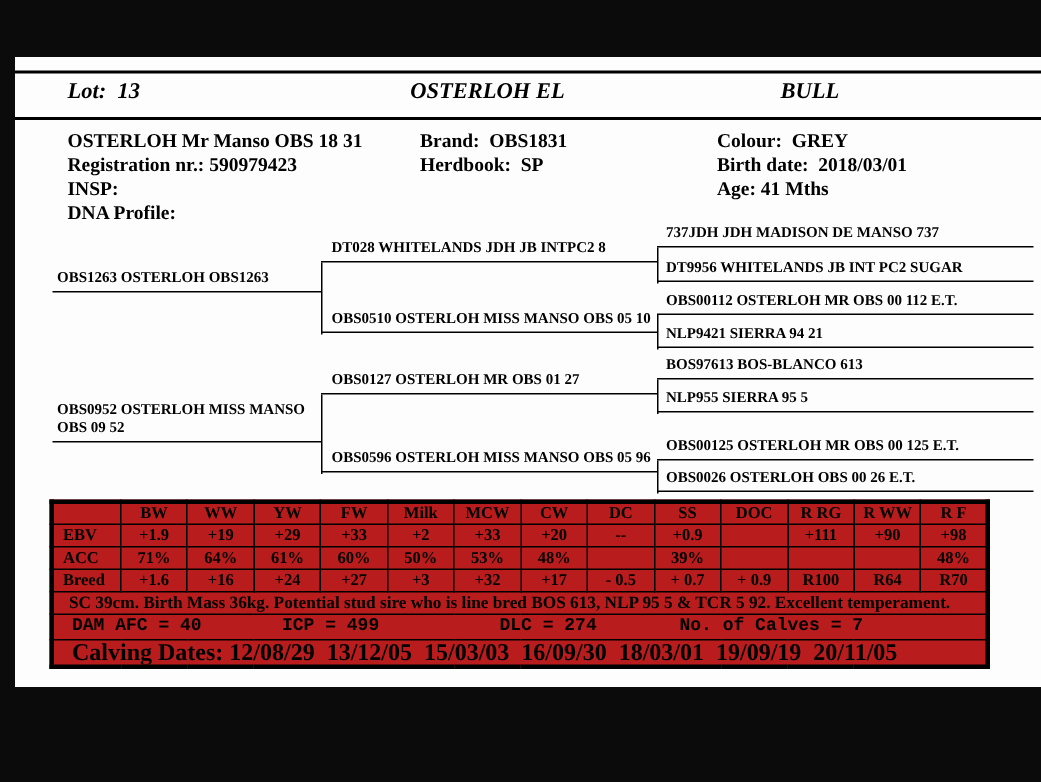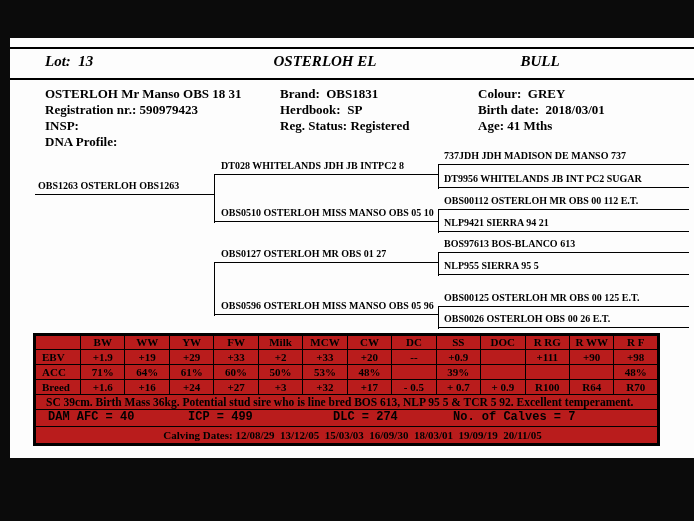--- a/index.html
+++ b/index.html
@@ -12,21 +12,21 @@
   .info-cell { position:absolute; font-size:13px; font-weight:bold; white-space:pre; }
   .ped-entry { position:absolute; border-bottom:1px solid #000; font-size:10px; font-weight:bold; line-height:12px; padding-bottom:2px; }
   .vline { position:absolute; width:1px; background:#000; }
   table.ebv { position:absolute; left:23px; top:295px; width:627px; border-collapse:collapse; table-layout:fixed; border:3px solid #000; background:#b91c1c; }
   table.ebv th, table.ebv td { border:1px solid #000; font-size:11px; font-weight:bold; text-align:center; height:15px; line-height:13px; padding:0; overflow:hidden; }
   table.ebv col.first { width:46px; }
   table.ebv td.rl { text-align:left; padding-left:6px; }
   table.ebv td.note { text-align:left; padding-left:10px; font-size:11.5px; }
   table.ebv td.dam { position:relative; height:17px; text-align:left; }
   table.ebv td.dam span { position:absolute; top:1px; font-size:12px; font-weight:bold; white-space:pre;font-family:Liberation Mono, monospace; }
-  table.ebv td.calv { text-align:center; padding-left:12px; height:18px; font-size:11px; white-space:pre;margin-left:32px; }
+  table.ebv td.calv { text-align:left; padding-left:12px; height:18px; font-size:16px; white-space:pre;margin-left:32px; }
 </style>
 </head>
 <body>
 
 <div class="stage">
   <div class="page">
 
     <div class="rule" style="top:9px"></div>
     <div class="hdr-cell" style="left:35px; top:15px">Lot:  13</div>
     <div class="hdr-cell" style="left:230px; top:15px; width:170px; text-align:center">OSTERLOH EL</div>
@@ -35,26 +35,26 @@
 
     <div class="info-cell" style="left:35px;  top:48px">OSTERLOH Mr Manso OBS 18 31</div>
     <div class="info-cell" style="left:270px; top:48px">Brand:  OBS1831</div>
     <div class="info-cell" style="left:468px; top:48px">Colour:  GREY</div>
 
     <div class="info-cell" style="left:35px;  top:64px">Registration nr.: 590979423</div>
     <div class="info-cell" style="left:270px; top:64px">Herdbook:  SP</div>
     <div class="info-cell" style="left:468px; top:64px">Birth date:  2018/03/01</div>
 
     <div class="info-cell" style="left:35px;  top:80px">INSP:</div>
-    <div class="info-cell" style="left:270px; top:80px">Reg. Status: Registered</div>
     <div class="info-cell" style="left:468px; top:80px">Age: 41 Mths</div>
 
     <div class="info-cell" style="left:35px;  top:96px">DNA Profile:</div>
 
     <div class="ped-entry" style="left:25px; top:142px; width:179px; padding-left:3px">OBS1263 OSTERLOH OBS1263</div>
+    <div class="ped-entry" style="left:25px; top:230px; width:179px; padding-left:3px">OBS0952 OSTERLOH MISS MANSO OBS 09 52</div>
 
     <div class="ped-entry" style="left:204px; top:122px; width:224px; padding-left:7px">DT028 WHITELANDS JDH JB INTPC2 8</div>
     <div class="ped-entry" style="left:204px; top:169px; width:224px; padding-left:7px">OBS0510 OSTERLOH MISS MANSO OBS 05 10</div>
     <div class="ped-entry" style="left:204px; top:210px; width:224px; padding-left:7px">OBS0127 OSTERLOH MR OBS 01 27</div>
     <div class="ped-entry" style="left:204px; top:262px; width:224px; padding-left:7px">OBS0596 OSTERLOH MISS MANSO OBS 05 96</div>
 
     <div class="ped-entry" style="left:428px; top:112px; width:251px; padding-left:6px">737JDH JDH MADISON DE MANSO 737</div>
     <div class="ped-entry" style="left:428px; top:135px; width:251px; padding-left:6px">DT9956 WHITELANDS JB INT PC2 SUGAR</div>
     <div class="ped-entry" style="left:428px; top:157px; width:251px; padding-left:6px">OBS00112 OSTERLOH MR OBS 00 112 E.T.</div>
     <div class="ped-entry" style="left:428px; top:179px; width:251px; padding-left:6px">NLP9421 SIERRA 94 21</div>

